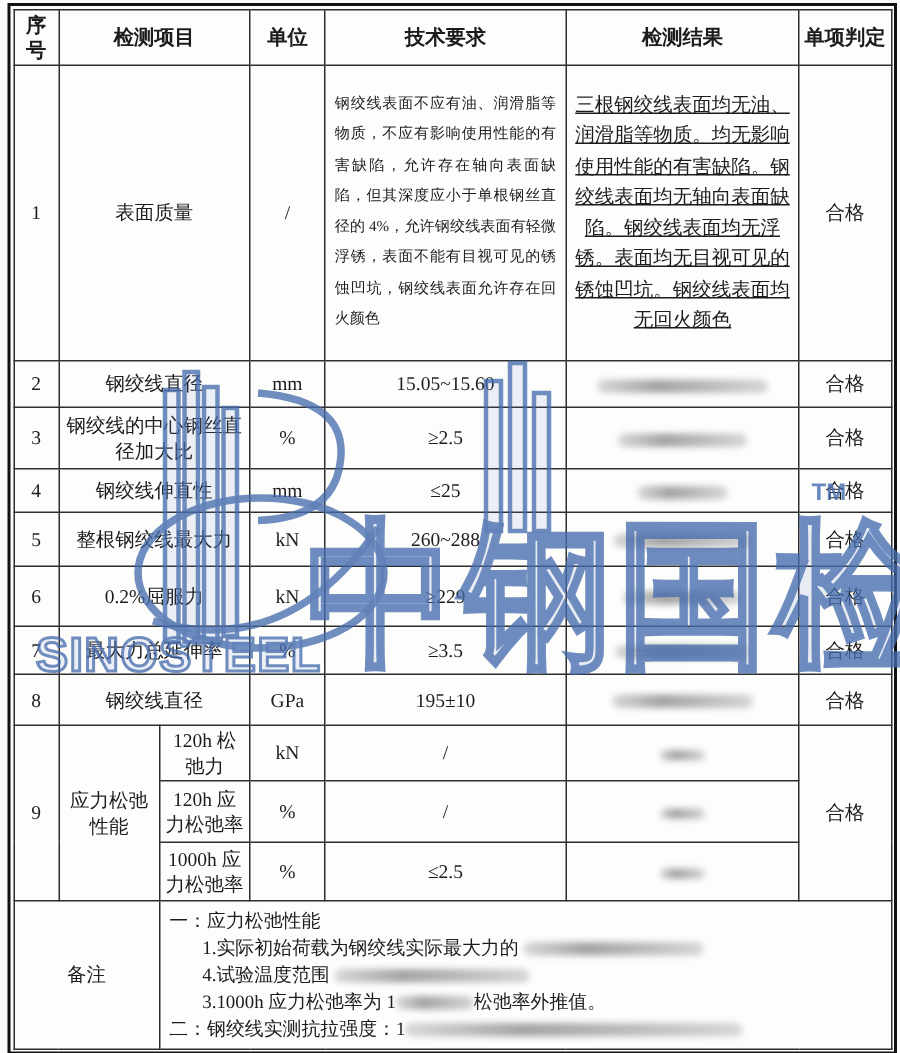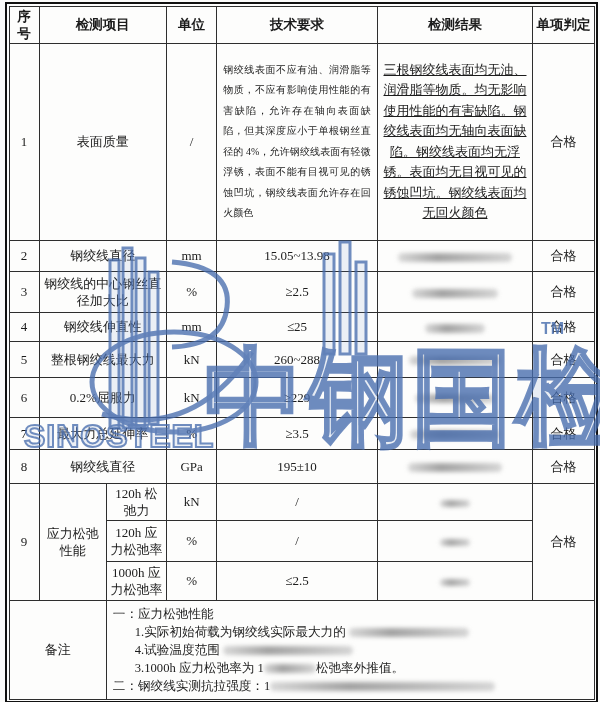--- a/index.html
+++ b/index.html
@@ -100,21 +100,21 @@
     <td>/</td>
     <td class="lt">钢绞线表面不应有油、润滑脂等物质，不应有影响使用性能的有害缺陷，允许存在轴向表面缺陷，但其深度应小于单根钢丝直径的 4%，允许钢绞线表面有轻微浮锈，表面不能有目视可见的锈蚀凹坑，钢绞线表面允许存在回火颜色</td>
     <td class="result-long">三根钢绞线表面均无油、润滑脂等物质。均无影响使用性能的有害缺陷。钢绞线表面均无轴向表面缺陷。钢绞线表面均无浮锈。表面均无目视可见的锈蚀凹坑。钢绞线表面均无回火颜色</td>
     <td>合格</td>
   </tr>
 
   <tr style="height:31px">
     <td>2</td>
     <td colspan="2">钢绞线直径</td>
     <td>mm</td>
-    <td>15.05~13.98</td>
+    <td>15.05~15.60</td>
     <td><span class="blur" style="width:114px"></span></td>
     <td>合格</td>
   </tr>
 
   <tr style="height:41px">
     <td>3</td>
     <td colspan="2">钢绞线的中心钢丝直径加大比</td>
     <td>%</td>
     <td>≥2.5</td>
     <td><span class="blur" style="width:86px"></span></td>

